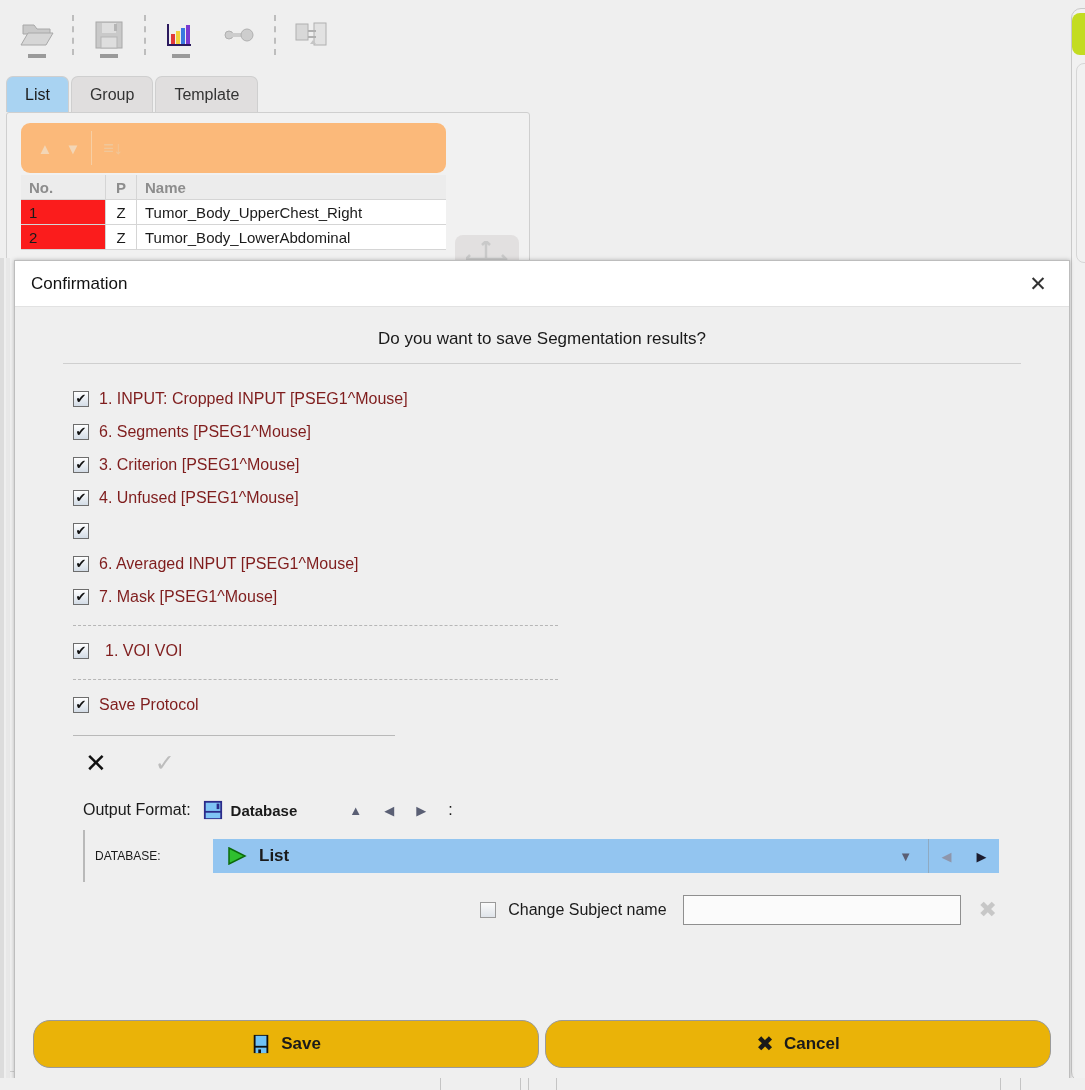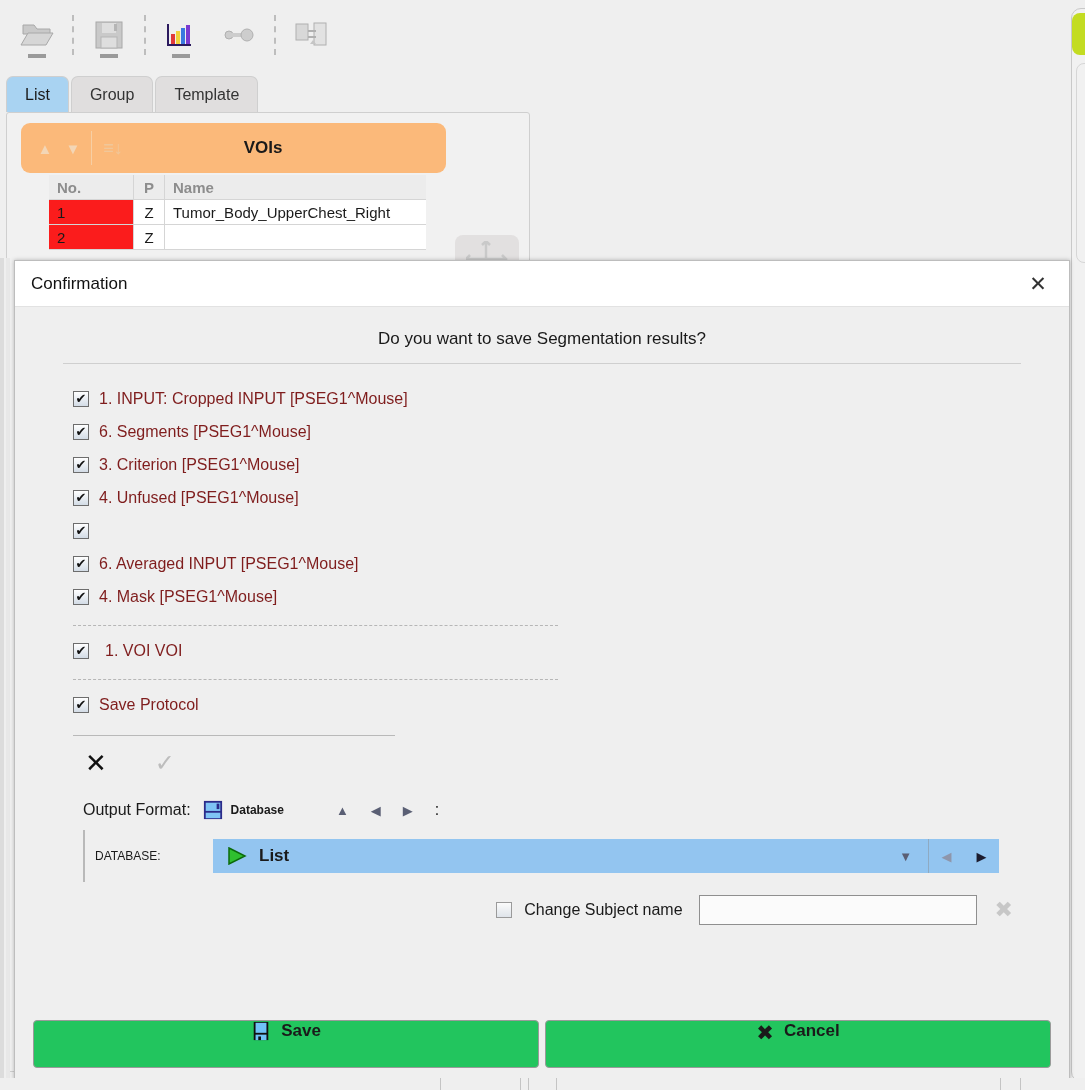--- a/index.html
+++ b/index.html
@@ -70,21 +70,21 @@
 
   
   .voi-side { position: absolute; left: 448px; top: 122px; width: 64px; }
   .voi-side-btn {
     width: 64px; height: 52px; display:flex; align-items:center; justify-content:center;
   }
   .voi-side-btn.grey { background: #e2e0e0; border-radius: 8px 8px 0 0; }
   .voi-side-btn.orange { background: #fbb97a; }
 
   
-  .voi-table { position: absolute; left: 14px; top: 62px; width: 377px; margin-left: 28px; }
+  .voi-table { position: absolute; left: 14px; top: 62px; width: 425px; }
   .voi-tr { display: flex; height: 25px; border-bottom: 1px solid #d5d5d5; background:#fff; }
   .voi-th { background: #ececec; font-weight: bold; color: #8d8d8d; font-size: 15px; }
   .voi-c-no { width: 84px; padding-left: 8px; display: flex; align-items: center; font-size: 15px; }
   .voi-c-p  { width: 32px; display: flex; align-items: center; justify-content: center; font-size: 15px;
               border-left: 1px solid #d5d5d5; border-right: 1px solid #d5d5d5; }
   .voi-c-nm { flex: 1; padding-left: 8px; display: flex; align-items: center; font-size: 15px; }
   .voi-th .voi-c-no, .voi-th .voi-c-p, .voi-th .voi-c-nm { color: #8d8d8d; }
 
   
   .colstrip { position: absolute; left: 14px; top: 260px; width: 20px; }
@@ -143,57 +143,57 @@
   .chk-list.indent .chk-box { margin-right: 16px; }
 
   .solid-sep { border-top: 1px solid #b9b9b9; margin: 14px 0 0 58px; width: 322px; }
 
   .xv-row { display: flex; align-items: center; padding-left: 70px; height: 54px; gap: 48px; }
   .x-icon { font-size: 26px; color: #111; font-weight: 300; }
   .v-icon { font-size: 24px; color: #bdbdbd; }
 
   .of-row { display: flex; align-items: center; padding-left: 68px; height: 40px; }
   .of-lbl { font-size: 16px; margin-right: 12px; }
-  .of-val { font-size: 12px; font-weight: bold; margin-left: 8px; margin-right: 52px; }
+  .of-val { font-size: 15px; font-weight: bold; margin-left: 8px; margin-right: 52px; }
   .of-nav { display: flex; align-items: center; gap: 22px; color: #5a5f74; font-size: 13px; }
   .of-colon { margin-left: 22px; font-size: 16px; }
 
   .db-row { display: flex; align-items: center; padding-left: 68px; height: 52px; position: relative; }
   .db-vline { position: absolute; left: 68px; top: 0; width: 2px; height: 52px; background: #b9b9b9; }
   .db-lbl { font-size: 12px; margin-left: 12px; width: 118px; }
   .db-field {
     flex: 1; height: 34px; background: #93c5f0; display: flex; align-items: center;
     margin-right: 70px;
   }
   .db-field .flag { margin-left: 14px; }
   .db-field .name { font-size: 17px; font-weight: bold; margin-left: 12px; flex: 1; }
   .db-field .dd { color: #5a5f74; font-size: 13px; margin-right: 16px; }
   .db-field .sep { width: 1px; height: 34px; background: #8a8a8a; opacity: .45; }
   .db-field .nav { width: 70px; display: flex; align-items: center; justify-content: space-around; }
   .db-field .nav span { font-size: 13px; }
 
-  .cs-row { display: flex; align-items: center; justify-content: flex-end; height: 56px; padding-right: 56px; }
+  .cs-row { display: flex; align-items: center; justify-content: flex-end; height: 56px; padding-right: 72px; }
   .cs-box {
     width: 16px; height: 16px; border: 1px solid #9a9a9a;
     background: linear-gradient(#fbfbfb,#dfe4ea); margin-right: 12px;
   }
   .cs-lbl { font-size: 16px; margin-right: 16px; }
   .cs-input {
     width: 278px; height: 30px; background: #fbfbfb; border: 1px solid #8f8f8f;
   }
   .cs-x { font-size: 22px; color: #c7c7c7; margin-left: 18px; font-weight: 300; }
 
   .dlg-footer {
     position: absolute; left: 0; bottom: 0; width: 100%; height: 70px;
     display: flex; align-items: center; justify-content: center; gap: 6px;
     padding: 0 18px;
   }
   .dlg-btn {
-    flex: 1; height: 48px; background: #22c55e; border: 1px solid #9a9a9a;
-    border-radius: 4px; display: flex; align-items: flex-start; justify-content: center;
+    flex: 1; height: 48px; background: #eab308; border: 1px solid #9a9a9a;
+    border-radius: 17px; display: flex; align-items: center; justify-content: center;
     font-size: 17px; font-weight: bold; gap: 10px;
   }
 
   
   .bottom-strip { position: absolute; left: 0; bottom: 0; width: 1085px; height: 12px; background: #efefef; }
   .bs-line { position: absolute; bottom: 0; height: 12px; width: 1px; background: #c4c4c4; }
   svg { display: block; }
 </style>
 </head>
 <body>
@@ -261,37 +261,37 @@
         <span>Template</span>
       </div>
     </div>
 
     <div class="panel-left">
       <div class="voi-head">
         <span class="arrow-up">▲</span>
         <span class="arrow-dn">▼</span>
         <span class="vdiv"></span>
         <span class="sortico">≡↓</span>
-        <span class="title">VOIs</span>
       </div>
 
       <div class="voi-table">
         <div class="voi-tr voi-th">
           <div class="voi-c-no">No.</div>
           <div class="voi-c-p">P</div>
           <div class="voi-c-nm">Name</div>
         </div>
         <div class="voi-tr">
           <div class="voi-c-no" style="background:#fb1c1c;">1</div>
           <div class="voi-c-p">Z</div>
           <div class="voi-c-nm">Tumor_Body_UpperChest_Right</div>
         </div>
         <div class="voi-tr">
           <div class="voi-c-no" style="background:#fb1c1c;">2</div>
           <div class="voi-c-p">Z</div>
+          <div class="voi-c-nm">Tumor_Body_LowerAbdominal</div>
         </div>
       </div>
 
       <div class="voi-side">
         <div class="voi-side-btn grey">
           <svg width="42" height="40" viewBox="0 0 42 40">
             <path d="M16 4 l4 -4 l4 4 M20 0 v20 M4 14 l-4 4 l4 4 M0 18 h20 M36 14 l4 4 l-4 4 M40 18 h-20 M16 32 l4 4 l4 -4 M20 36 v-18" stroke="#c9c9c9" stroke-width="2.5" fill="none"></path>
             <text x="0" y="36" font-size="9" fill="#c9c9c9" font-family="'Liberation Sans',sans-serif">VOI</text>
             <rect x="26" y="24" width="10" height="10" fill="none" stroke="#c9c9c9" stroke-width="2"></rect>
           </svg>
@@ -374,21 +374,21 @@
       </div>
       <div class="chk-item">
         <span class="chk-box">✔</span>
       </div>
       <div class="chk-item">
         <span class="chk-box">✔</span>
         <span class="chk-lbl">6. Averaged INPUT [PSEG1^Mouse]</span>
       </div>
       <div class="chk-item">
         <span class="chk-box">✔</span>
-        <span class="chk-lbl">4. Mask [PSEG1^Mouse]</span>
+        <span class="chk-lbl">7. Mask [PSEG1^Mouse]</span>
       </div>
     </div>
 
     <div class="dash-sep"></div>
 
 
     <div class="chk-list indent">
       <div class="chk-item">
         <span class="chk-box">✔</span>
         <span class="chk-lbl">1. VOI VOI</span>

